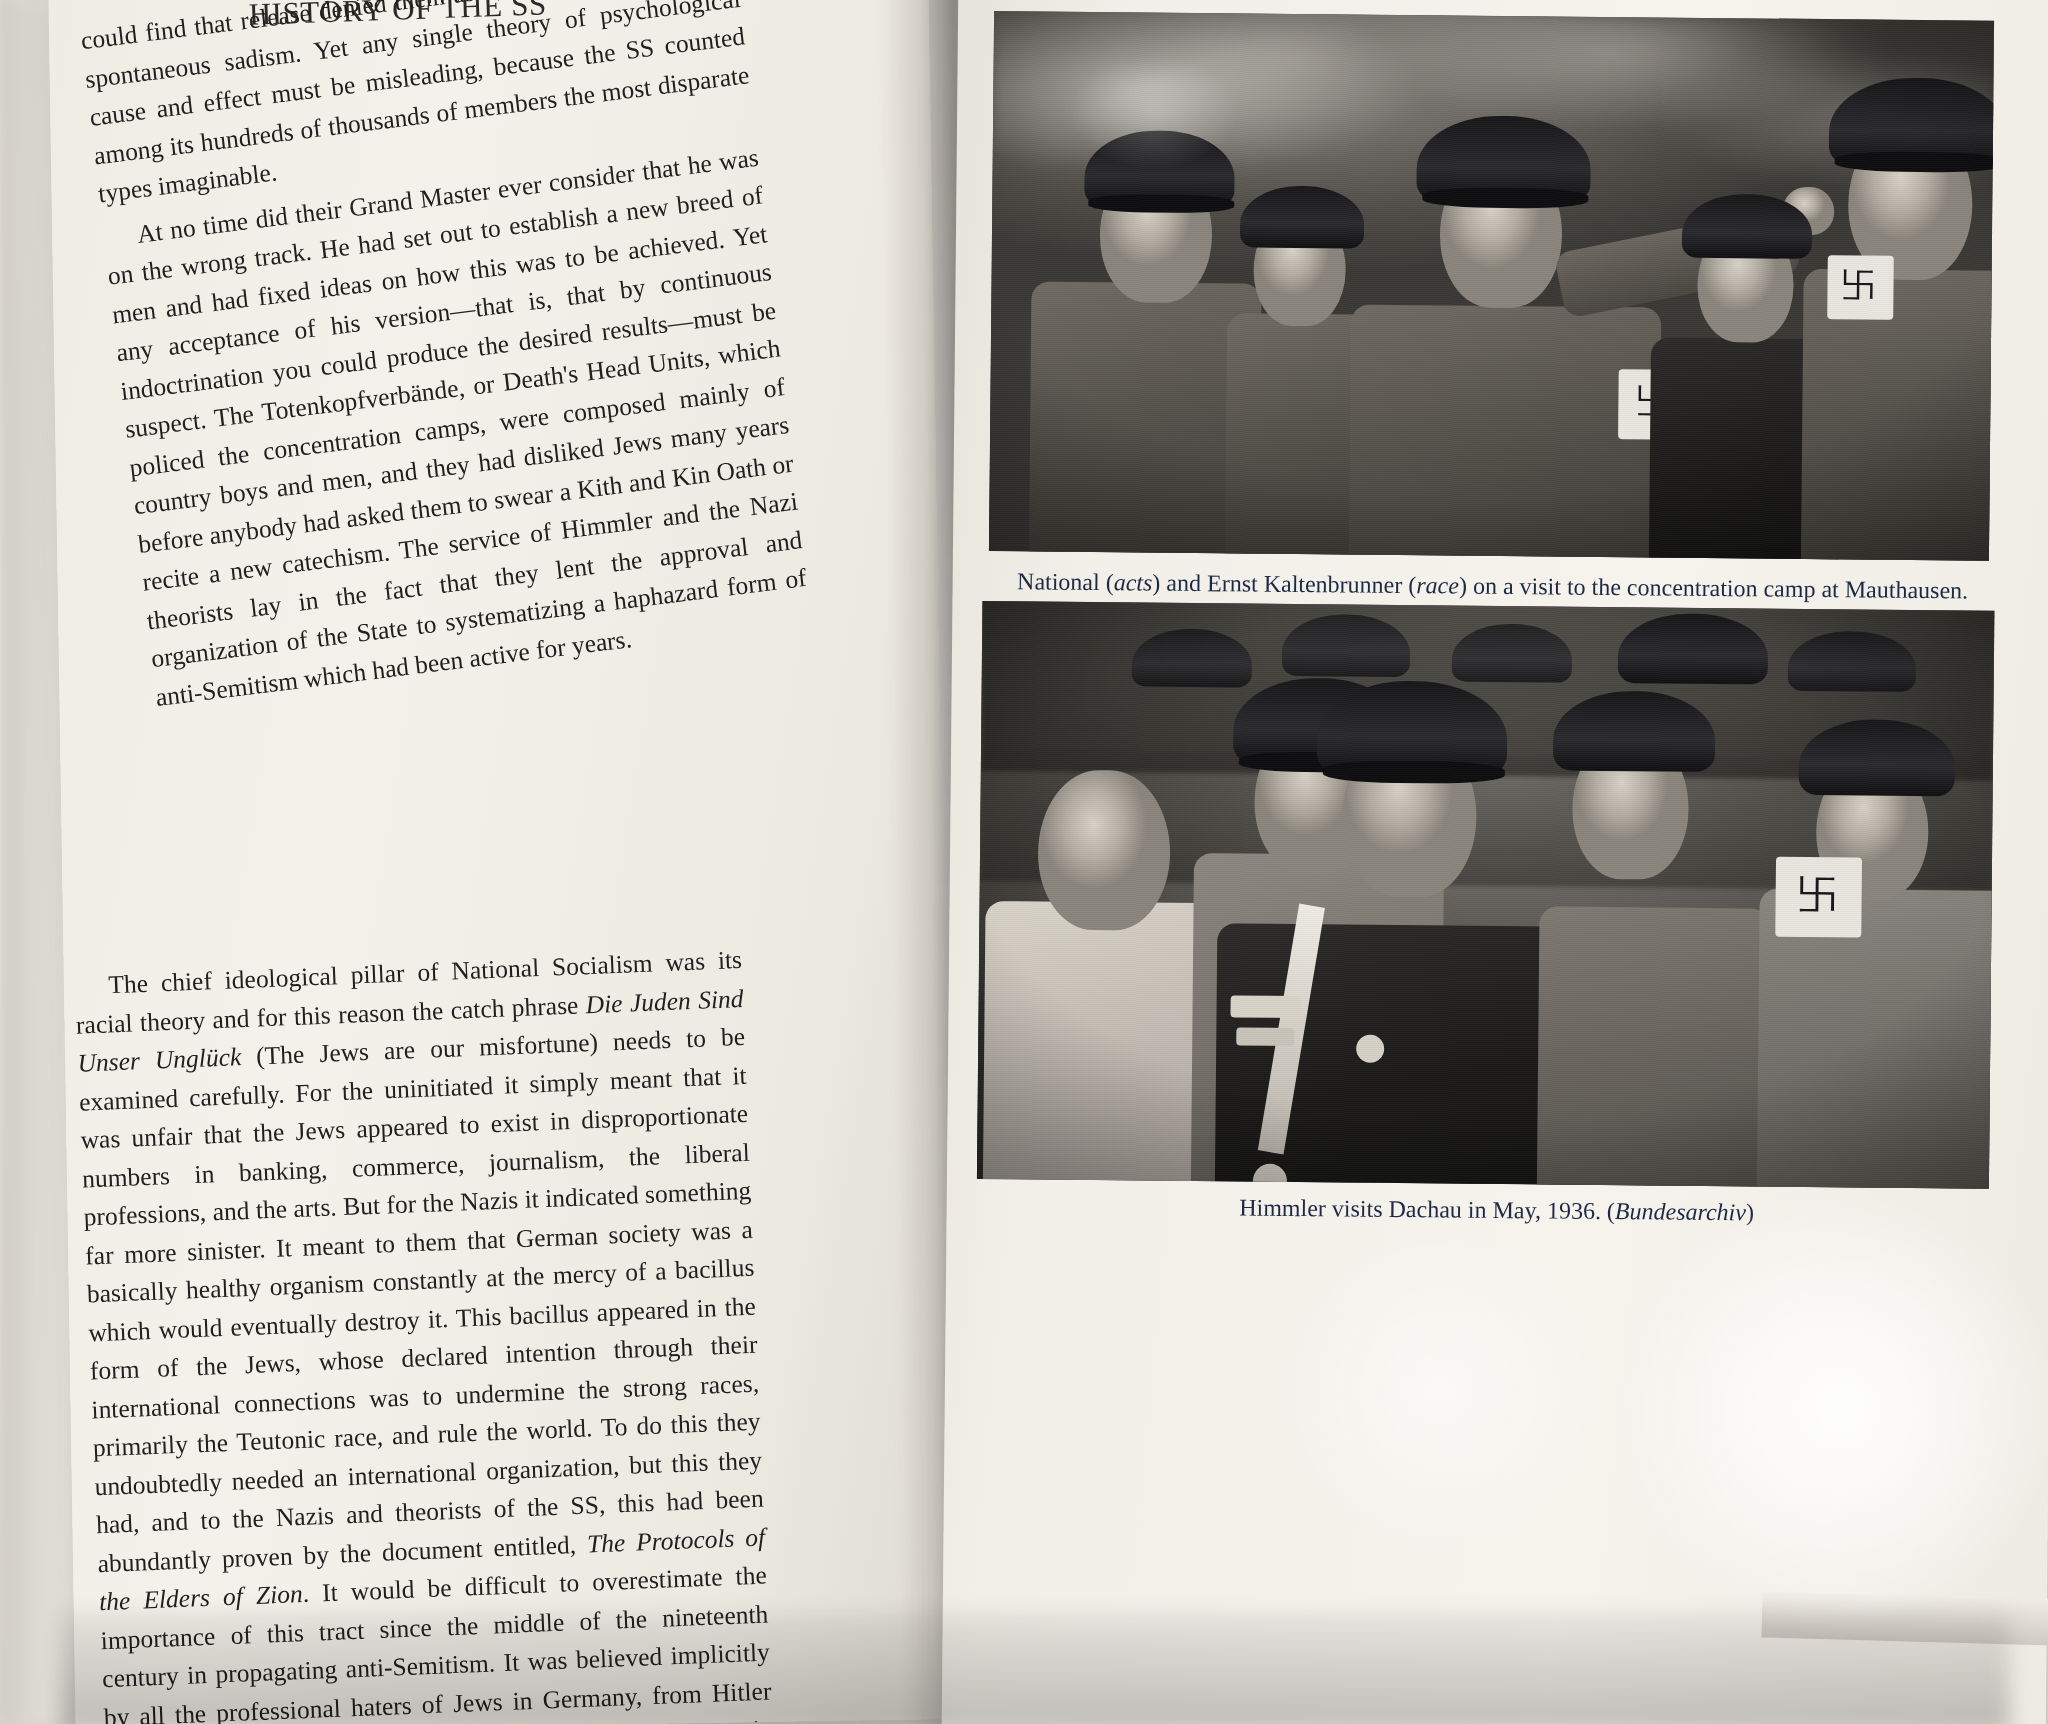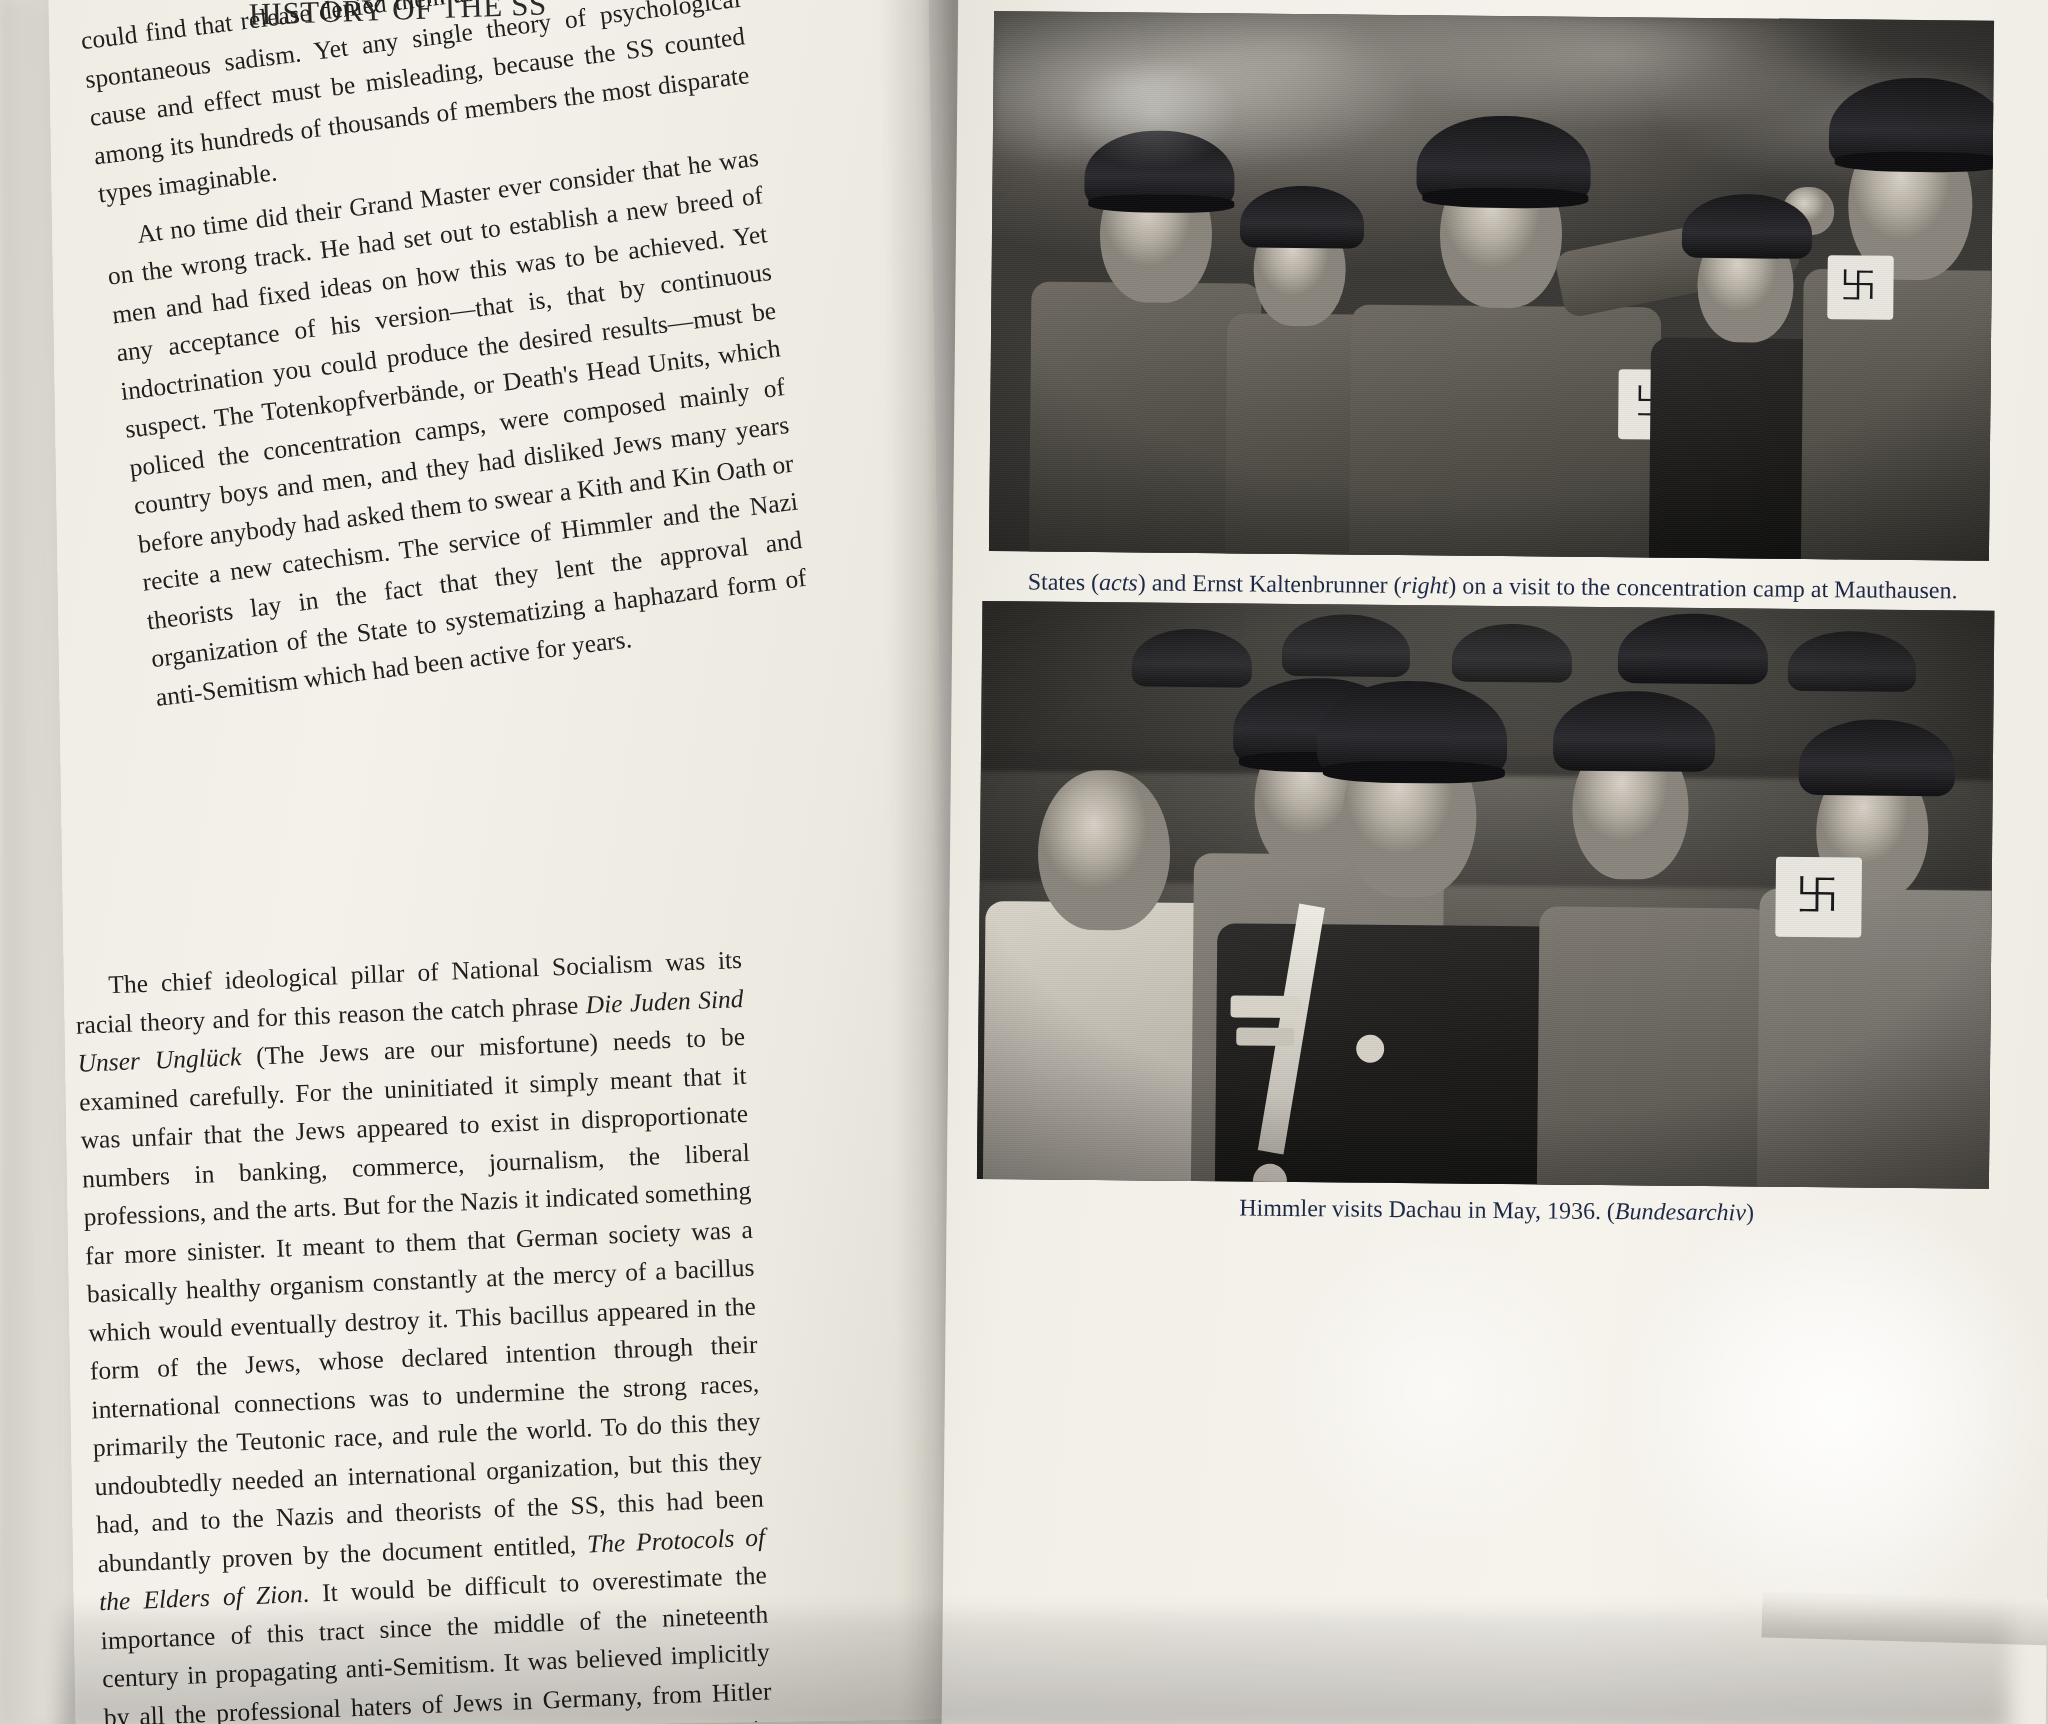--- a/index.html
+++ b/index.html
@@ -364,21 +364,21 @@
           <div class="armband" style="left:836px; top:236px; width:66px; height:64px;">
             <div class="swastika" style="left:14px; top:12px;">卐</div>
           </div>
 
           <div class="photo-light" style="left:40px; top:20px; width:240px; height:160px; opacity:.35;"></div>
           <div class="grain"></div>
           <div class="vignette"></div>
         </div>
       </div>
 
-      <div class="caption caption-1"><span>States (</span><i>acts</i><span>) and Ernst Kaltenbrunner (</span><i>right</i><span>) on a visit to the concentration camp at Mauthausen. (</span><i>Robert Hunt</i><span>)</span></div>
+      <div class="caption caption-1"><span>National (</span><i>acts</i><span>) and Ernst Kaltenbrunner (</span><i>race</i><span>) on a visit to the concentration camp at Mauthausen. (</span><i>Robert Hunt</i><span>)</span></div>
 
       <div class="plate plate-2">
         <div class="ph">
           <div class="ph2-bg"></div>
 
           <div class="crowdrow" style="top:0; height:170px;"></div>
           <div class="crowdrow" style="top:150px; height:130px; opacity:.7;"></div>
 
           <div class="cap" style="left:150px; top:26px; width:120px; height:58px; opacity:.85;"></div>
           <div class="cap" style="left:300px; top:10px; width:128px; height:62px; opacity:.8;"></div>

